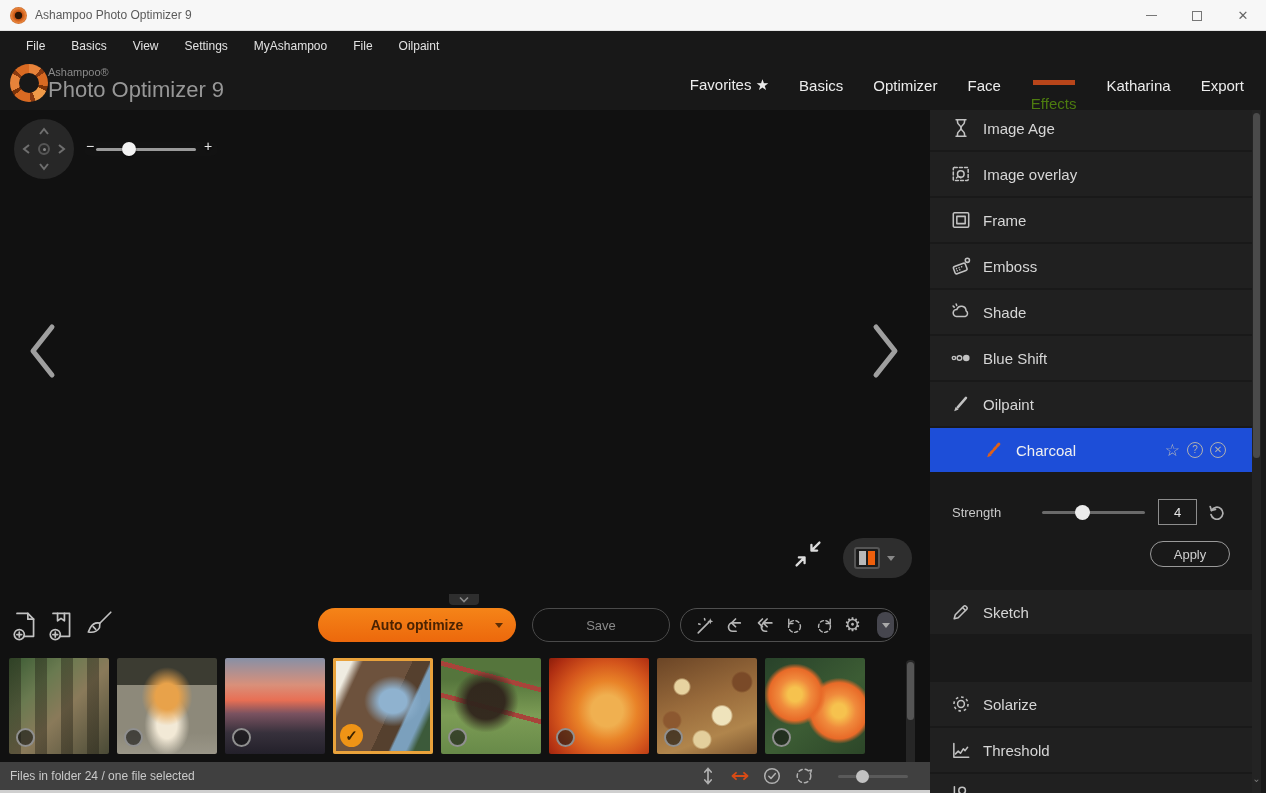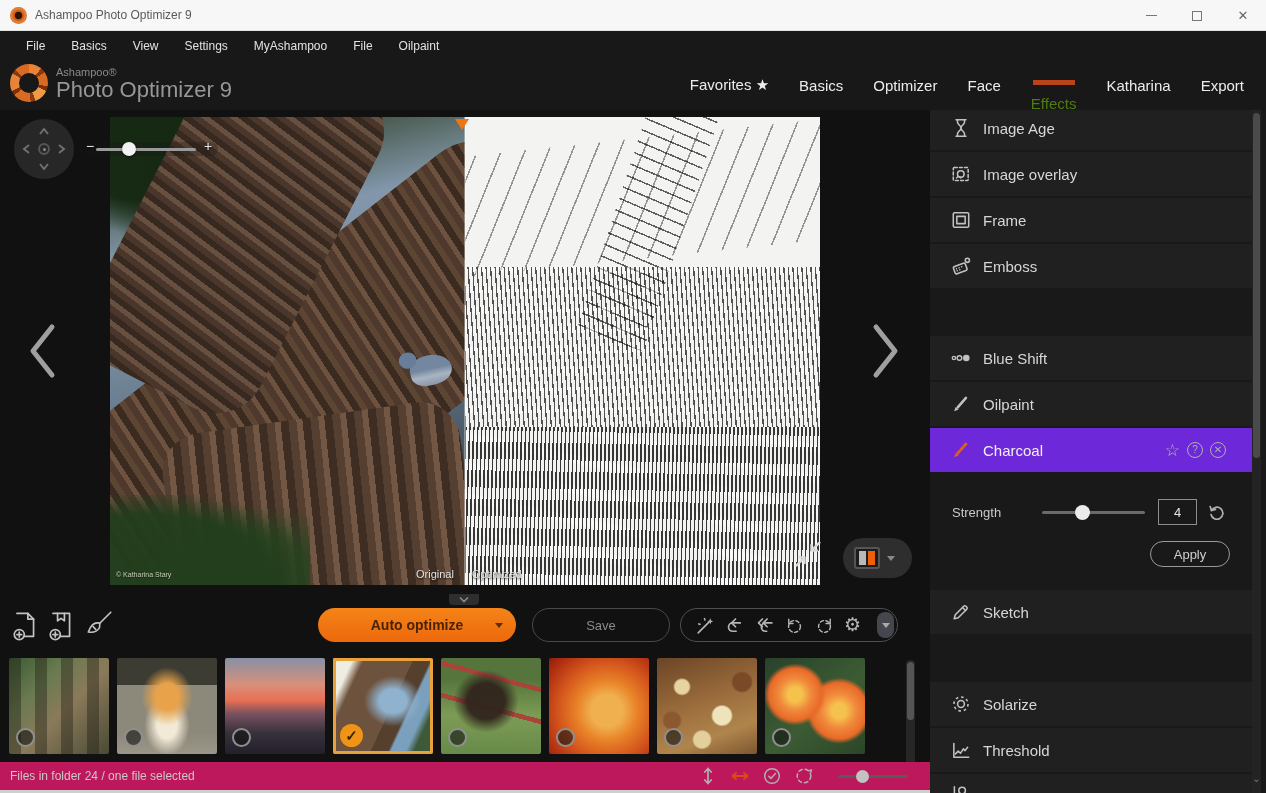--- a/index.html
+++ b/index.html
@@ -24,21 +24,21 @@
              display:flex; align-items:center; gap:26px; padding-left:26px; }
   .menu-item { color:#e2e2e2; font-size:12px; }
 
   
   .header { position:absolute; left:0; top:60px; width:1266px; height:50px; background:#181818; }
   .brand { position:absolute; left:10px; top:4px; display:flex; }
   .brand-logo { width:38px; height:38px; border-radius:50%; position:relative;
      background:conic-gradient(#e8833a 0 40deg,#8a3a10 40deg 55deg,#d96a22 55deg 100deg,#7a3208 100deg 115deg,#f09a48 115deg 160deg,#8a3a10 160deg 175deg,#d96a22 175deg 230deg,#7a3208 230deg 245deg,#e8833a 245deg 300deg,#8a3a10 300deg 315deg,#d96a22 315deg 360deg); }
   .brand-logo::after { content:""; position:absolute; left:9px; top:9px; width:20px; height:20px;
      border-radius:50%; background:#181818; }
-  .brand-text { margin-left:8px; padding-top:2px; }
+  .brand-text { padding-top:2px; }
   .brand-top { font-size:11px; color:#8a8a8a; }
   .brand-bottom { font-size:22px; color:#979797; line-height:23px; }
   .nav-tabs { position:absolute; right:22px; top:0; height:50px; display:flex; align-items:center; gap:30px; }
   .nav-tab { font-size:15px; color:#ececec; position:relative; padding:15px 0; }
   .nav-tab.active { color:#4d7c0f;margin-top:36px; }
   .tab-indicator { position:absolute; left:50%; transform:translateX(-50%); top:0; width:42px; height:5px; background:#b8451a; }
 
   
   .main { position:absolute; left:0; top:110px; width:930px; height:683px; background:#111; }
 
@@ -136,33 +136,33 @@
   .thumb { position:absolute; top:548px; width:100px; height:96px; border-radius:2px; overflow:hidden; }
   .thumb.selected { outline:3px solid #e9a23b; outline-offset:-3px; }
   .badge { position:absolute; left:7px; bottom:7px; width:19px; height:19px; border-radius:50%;
            background:rgba(18,18,18,.6); border:2px solid #8f8f8f; }
   .badge.checked { width:23px; height:23px; background:#ef9416; border:none; display:flex; align-items:center;
            justify-content:center; color:#3a2302; font-size:15px; font-weight:bold; }
   .thumb-scroll { position:absolute; left:906px; top:550px; width:9px; height:206px; background:#262626; border-radius:4px; }
   .thumb-scroll .sthumb { position:absolute; left:1px; top:2px; width:7px; height:58px; background:#555; border-radius:4px; }
 
   
-  .statusbar { position:absolute; left:0; top:652px; width:930px; height:28px; background:#be185d;
+  .statusbar { position:absolute; left:0; top:652px; width:930px; height:28px; background:#404040;
                display:flex; align-items:center; }
   .status-text { font-size:12px; color:#c9c9c9; margin-left:10px; }
   .st-icon { position:absolute; top:656px; width:20px; height:20px; }
   .st-slider-track { position:absolute; left:838px; top:665px; width:70px; height:3px; background:#5a5a5a; border-radius:2px; }
   .st-slider-thumb { position:absolute; left:856px; top:660px; width:13px; height:13px; border-radius:50%; background:#c2c2c2; }
   .bottom-strip { position:absolute; left:0; top:680px; width:930px; height:3px; background:#cfcfcf; }
 
   
   .sidebar { position:absolute; left:930px; top:110px; width:336px; height:683px; background:#191919; overflow:hidden; }
   .fx-row { position:absolute; left:0; width:322px; height:44px; background:#202020;
             display:flex; align-items:center; }
-  .fx-row.sel { background:#6d28d9; }
+  .fx-row.sel { background:#1d4ed8;padding-left:33px; }
   .fx-ic { width:22px; height:22px; margin-left:20px; flex:none; }
   .fx-label { font-size:15px; color:#d6d6d6; margin-left:11px; }
   .row-actions { position:absolute; right:26px; top:0; height:44px; display:flex; align-items:center; gap:7px; }
   .act-star { font-size:17px; color:#b9b9b9; }
   .act-circle { width:16px; height:16px; border-radius:50%; border:1.5px solid #b0b0b0; color:#b0b0b0;
                 font-size:10px; display:flex; align-items:center; justify-content:center; line-height:1; }
 
   .strength-label { position:absolute; left:22px; top:395px; font-size:13px; color:#c9c9c9; }
   .str-track { position:absolute; left:112px; top:401px; width:103px; height:3px; background:#6a6a6a; border-radius:2px; }
   .str-thumb { position:absolute; left:145px; top:395px; width:15px; height:15px; border-radius:50%; background:#ececec; }
@@ -223,41 +223,20 @@
       <span class="nav-tab">Optimizer</span>
       <span class="nav-tab">Face</span>
       <span class="nav-tab active"><i class="tab-indicator"></i><span>Effects</span></span>
       <span class="nav-tab">Katharina</span>
       <span class="nav-tab">Export</span>
     </div>
   </div>
 
   <div class="main">
 
-    <div class="viewer">
-      <div class="half-photo">
-        <div class="pines"></div>
-        <div class="trunk-main"></div>
-        <div class="trunk-branch"></div>
-        <div class="trunk-base"></div>
-        <div class="bird"></div>
-        <div class="grass"></div>
-      </div>
-      <div class="half-charcoal">
-        <div class="c-branch"></div>
-        <div class="c-limb"></div>
-        <div class="c-mid"></div>
-        <div class="c-low"></div>
-      </div>
-      <div class="split-line"></div>
-      <div class="split-handle"></div>
-      <span class="viewer-label" style="left:306px;">Original</span>
-      <span class="viewer-label" style="left:362px;">Optimized</span>
-      <span class="watermark">© Katharina Stary</span>
-    </div>
 
     <div class="navpad">
       <svg class="nav-ch" style="left:24px; top:7px;" viewBox="0 0 12 12" fill="none" stroke="#6f6f6f" stroke-width="2">
           <polyline points="2,8 6,3 10,8"></polyline>
         </svg>
       <svg class="nav-ch" style="left:24px; top:41px;" viewBox="0 0 12 12" fill="none" stroke="#6f6f6f" stroke-width="2">
           <polyline points="2,4 6,9 10,4"></polyline>
         </svg>
       <svg class="nav-ch" style="left:7px; top:24px;" viewBox="0 0 12 12" fill="none" stroke="#6f6f6f" stroke-width="2">
           <polyline points="8,2 3,6 8,10"></polyline>
@@ -460,20 +439,27 @@
       <svg class="fx-ic" viewBox="0 0 20 20" fill="none" stroke="#c2c2c2" stroke-width="1.4" stroke-linecap="round" stroke-linejoin="round">
         <g transform="rotate(-20 10 12)">
             <rect x="3.5" y="8.5" width="11.5" height="7" rx="1.5"></rect>
             <path d="M6 11h.01M8.5 11h.01M11 11h.01M6 13h.01M8.5 13h.01"></path>
           </g>
         <circle cx="15.8" cy="4.8" r="1.9"></circle>
       </svg>
       <span class="fx-label">Emboss</span>
     </div>
 
+    <div class="fx-row" style="top:180px;">
+      <svg class="fx-ic" viewBox="0 0 20 20" fill="none" stroke="#c2c2c2" stroke-width="1.4" stroke-linecap="round" stroke-linejoin="round">
+        <path d="M5.8 14a3.1 3.1 0 1 1 .4-6.2 4.3 4.3 0 0 1 8.4 1.1 2.8 2.8 0 0 1-.7 5.1z"></path>
+          <path d="M2.8 4.6l1 1M5.6 2.8l.5 1.3"></path>
+      </svg>
+      <span class="fx-label">Shade</span>
+    </div>
 
     <div class="fx-row" style="top:226px;">
       <svg class="fx-ic" viewBox="0 0 20 20" fill="none" stroke="#c2c2c2" stroke-width="1.3">
         <circle cx="3.6" cy="10" r="1.5"></circle>
           <circle cx="8.6" cy="10" r="2.1"></circle>
           <circle cx="14.8" cy="10" r="3" fill="#c2c2c2" stroke="none"></circle>
       </svg>
       <span class="fx-label">Blue Shift</span>
     </div>
 

